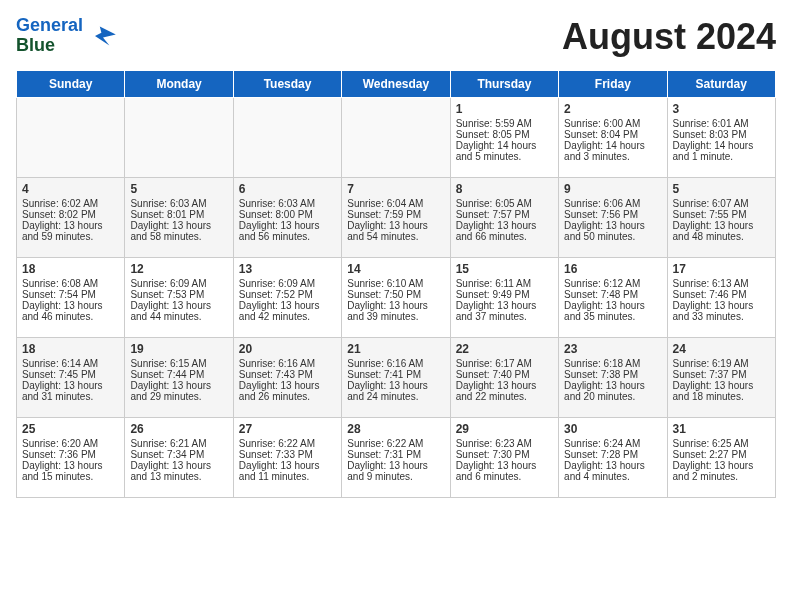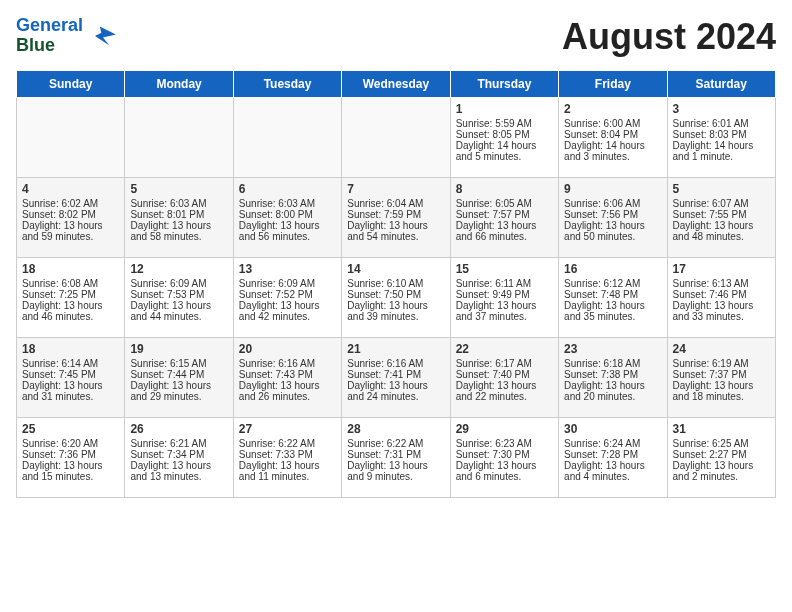--- a/index.html
+++ b/index.html
@@ -192,21 +192,21 @@
           <div>Sunrise: 6:07 AM</div>
           <div>Sunset: 7:55 PM</div>
           <div>Daylight: 13 hours</div>
           <div>and 48 minutes.</div>
         </td>
       </tr>
       <tr>
         <td>
           <span class="day-num">18</span>
           <div>Sunrise: 6:08 AM</div>
-          <div>Sunset: 7:25 PM</div>
+          <div>Sunset: 7:54 PM</div>
           <div>Daylight: 13 hours</div>
           <div>and 46 minutes.</div>
         </td>
         <td>
           <span class="day-num">12</span>
           <div>Sunrise: 6:09 AM</div>
           <div>Sunset: 7:53 PM</div>
           <div>Daylight: 13 hours</div>
           <div>and 44 minutes.</div>
         </td>

